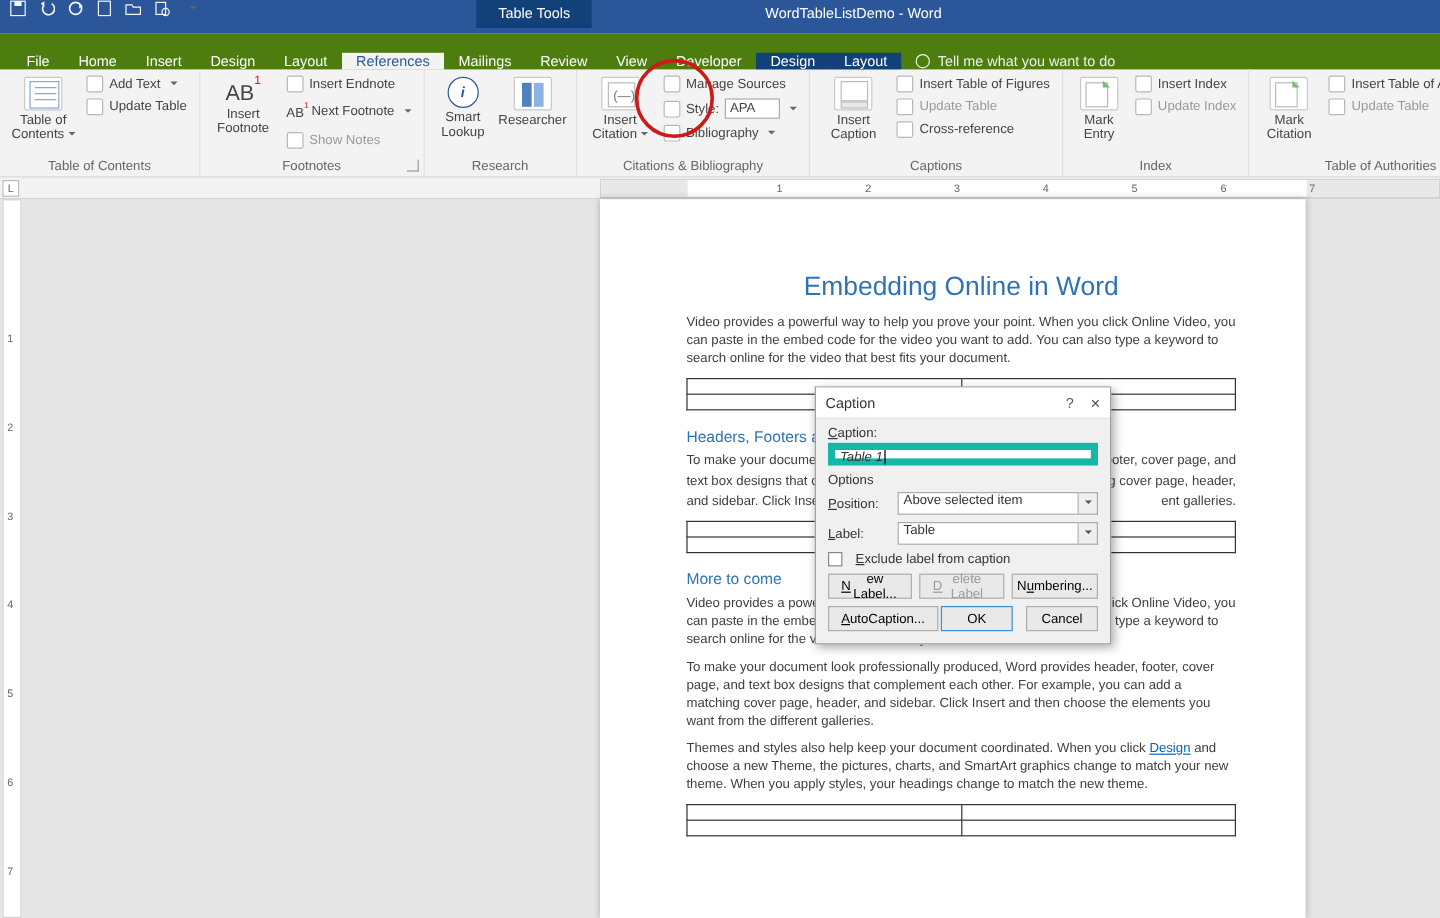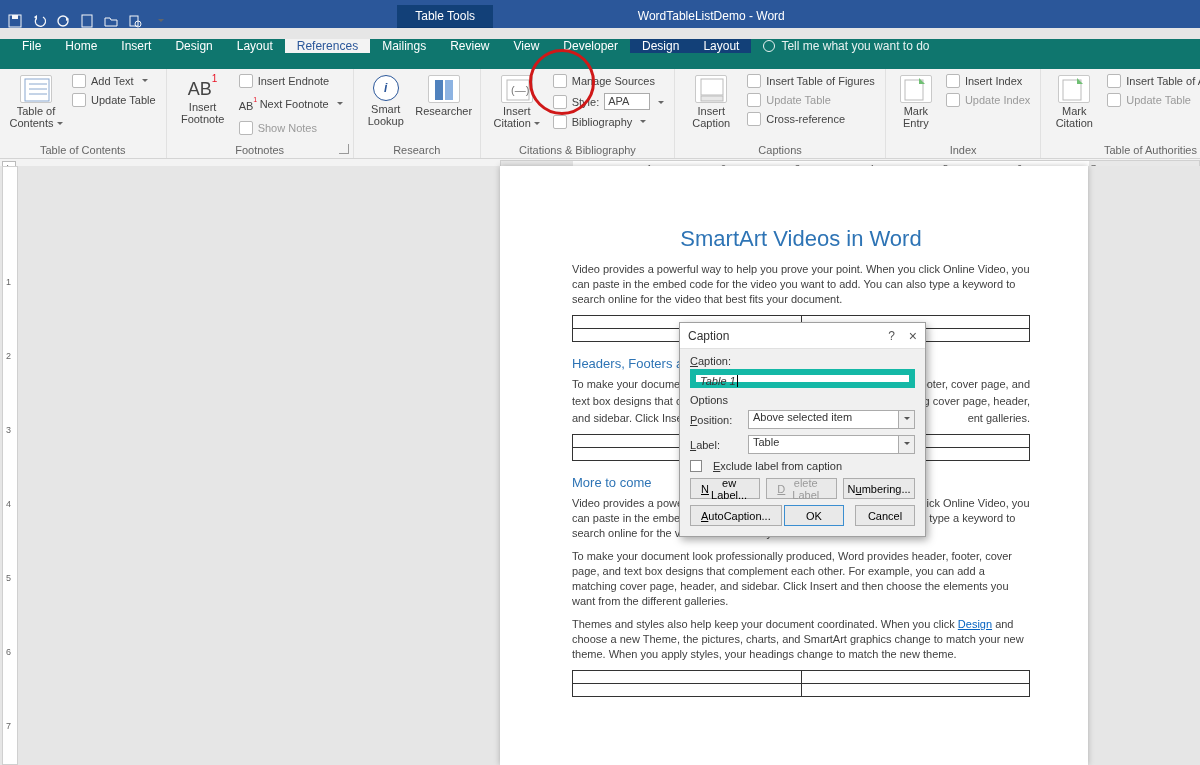--- a/index.html
+++ b/index.html
@@ -1,25 +1,25 @@
 <!DOCTYPE html>
 <html><head>
 <meta charset="utf-8">
 <style>
   * { box-sizing: border-box; font-family: "Segoe UI", Arial, sans-serif; }
   body { margin:0; background:#e6e6e6; width:1200px; height:765px; overflow:hidden; position:relative; font-size:12px; color:#333;}
   
-  .titlebar { height:28px; background:#2b579a; display:flex; align-items:flex-end; color:#fff;}
+  .titlebar { height:28px; background:#2b579a; display:flex; align-items:flex-start; color:#fff;}
   .qat { display:flex; align-items:center; padding-left:8px; gap:10px;}
   .qat .ico { width:14px; height:14px; display:inline-flex; align-items:center; justify-content:center; opacity:.95;}
   .title-center { position:absolute; left:0; right:0; text-align:center; pointer-events:none; font-size:12px;}
   .title-center .context { display:inline-block; background:#124078; padding:4px 18px; border-bottom:1px solid #0d3a72;}
   .title-center .docname { display:inline-block; padding:4px 18px;}
   
-  .tabs { height:30px; background:#0f766e; display:flex; align-items:flex-start; color:#fff; padding-left:10px;margin-top:11px;}
+  .tabs { height:30px; background:#4d7c0f; display:flex; align-items:flex-end; color:#fff; padding-left:10px;}
   .tab { padding:0 12px; display:flex; align-items:center; font-size:12px; cursor:pointer;}
   .tab.active { background:#f3f3f3; color:#2b579a;}
   .tab.context { background:#124078;}
   .tell-me { display:flex; align-items:center; gap:6px; padding:0 12px; opacity:.9;}
   .bulb { width:12px; height:12px; border:1px solid #fff; border-radius:50%; position:relative;}
   
   .ribbon { height:90px; background:#f3f3f3; border-bottom:1px solid #d4d4d4; display:flex; align-items:stretch; position:relative;}
   .group { border-right:1px solid #e1e1e1; padding:4px 8px 2px 8px; display:flex; flex-direction:column; justify-content:space-between; position:relative;}
   .group-title { font-size:11px; color:#666; text-align:center; padding-top:2px;}
   .group-body { display:flex; align-items:flex-start; gap:6px;}
@@ -358,21 +358,21 @@
     <span class="vtick" style="top:110px">1</span>
     <span class="vtick" style="top:184px">2</span>
     <span class="vtick" style="top:258px">3</span>
     <span class="vtick" style="top:332px">4</span>
     <span class="vtick" style="top:406px">5</span>
     <span class="vtick" style="top:480px">6</span>
     <span class="vtick" style="top:554px">7</span>
   </div>
 
   <div class="page">
-    <h1>SmartArt Videos in Word</h1>
+    <h1>Embedding Online in Word</h1>
     <p>Video provides a powerful way to help you prove your point. When you click Online Video, you can paste in the embed code for the video you want to add. You can also type a keyword to search online for the video that best fits your document.</p>
     <table class="placeholder-table">
         <tbody>
           <tr>
             <td></td>
             <td></td>
           </tr>
           <tr>
             <td></td>
             <td></td>

